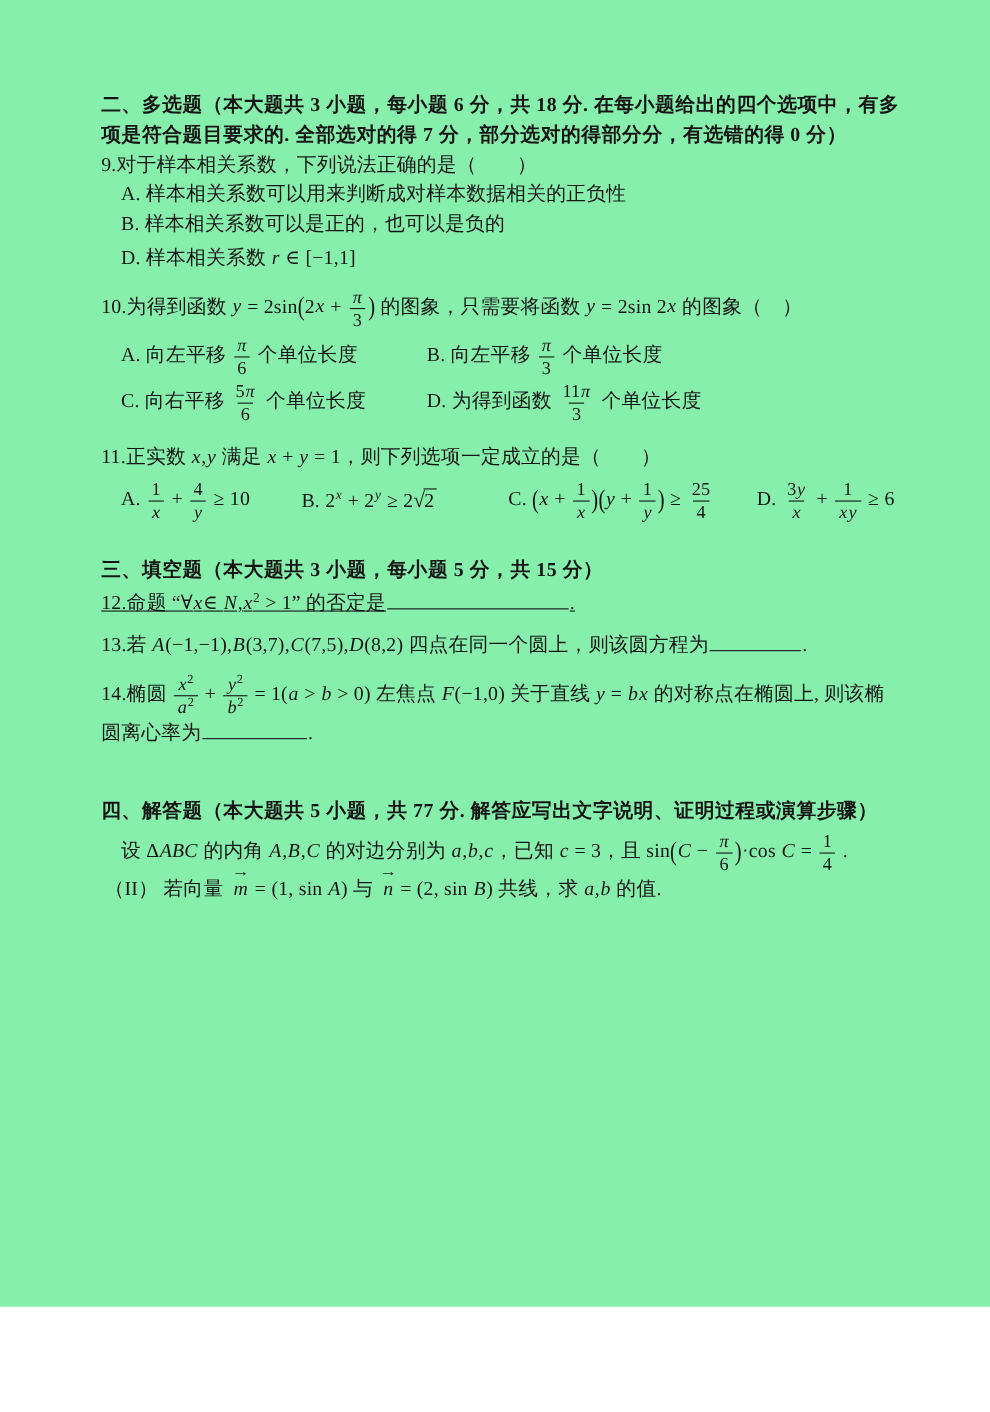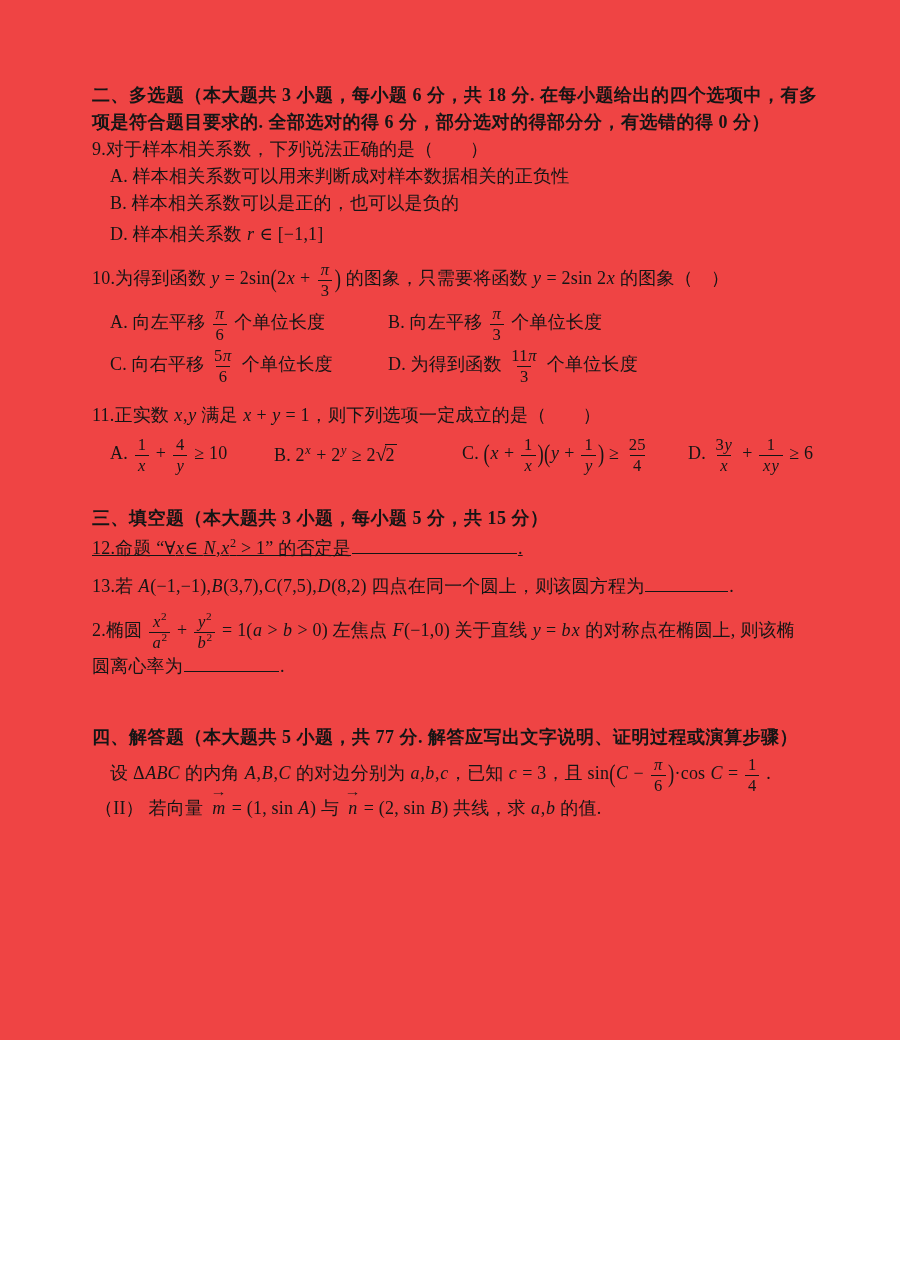--- a/index.html
+++ b/index.html
@@ -2,22 +2,22 @@
 <html><head>
 <meta charset="utf-8">
 <style>
   html,body{margin:0;padding:0;}
   body{
     width:900px;height:1284px;background:#ffffff;color:#151515;
     font-family:"Liberation Serif","DejaVu Serif",serif;
     overflow:hidden;
   }
   .page{
-    box-sizing:border-box;width:900px;height:1040px;
-    padding:82px 48px 0 92px;overflow:hidden;background:#ef4444;
+    box-sizing:border-box;width:900px;height:1188px;
+    padding:82px 48px 0 92px;overflow:hidden;background:#86efac;
   }
   .line{
     white-space:nowrap;line-height:27px;font-size:18px;letter-spacing:.2px;
   }
   .line.bold{font-weight:700;letter-spacing:.5px;}
   .col{display:inline-block;white-space:nowrap;vertical-align:middle;}
   .mvar{font-style:italic;padding:0 .5px;}
   sup.msup{font-size:.68em;line-height:0;vertical-align:super;}
   .frac{
     display:inline-flex;flex-direction:column;align-items:center;
@@ -39,21 +39,21 @@
     font-size:.72em;line-height:1;font-style:normal;
   }
   .bigp{display:inline-block;transform:scaleY(1.3);font-size:1.04em;vertical-align:-1px;}
 </style>
 </head>
 <body style="background: rgb(255, 255, 255); color: rgb(21, 21, 21);">
 
 <div class="page">
   <div>
       <div class="line bold"><span>二、多选题（本大题共 3 小题，每小题 6 分，共 18 分. 在每小题给出的四个选项中，有多</span></div>
-      <div class="line bold"><span>项是符合题目要求的. 全部选对的得 6 分，部分选对的得部分分，有选错的得 0 分）</span></div>
+      <div class="line bold"><span>项是符合题目要求的. 全部选对的得 7 分，部分选对的得部分分，有选错的得 0 分）</span></div>
       <div class="line"><span>9.对于样本相关系数，下列说法正确的是（　　）</span></div>
       <div class="line" style="padding-left: 18px;"><span>A. 样本相关系数可以用来判断成对样本数据相关的正负性</span></div>
       <div class="line" style="padding-left: 18px;"><span>B. 样本相关系数可以是正的，也可以是负的</span></div>
       <div class="line" style="padding-left: 18px; margin-top: 4px;"><span>D. 样本相关系数 </span><span class="mvar">r</span><span> ∈ [−1,1]</span></div>
       <div class="line" style="margin-top: 12px;"><span>10.为得到函数 </span><span class="mvar">y</span><span> = 2sin</span><span class="bigp">(</span><span>2</span><span class="mvar">x</span><span> + </span><span class="frac">
           <span class="num"><span class="mvar">π</span></span>
           <span class="den"><span>3</span></span>
         </span><span class="bigp">)</span><span> 的图象，只需要将函数 </span><span class="mvar">y</span><span> = 2sin 2</span><span class="mvar">x</span><span> 的图象（　）</span></div>
       <div class="line" style="padding-left: 18px; margin-top: 4px;"><span class="col" style="width: 278px;"><span>A. 向左平移 </span><span class="frac">
             <span class="num"><span class="mvar">π</span></span>
@@ -88,21 +88,21 @@
           </span></span><span class="col"><span>D. </span><span class="frac">
             <span class="num"><span>3</span><span class="mvar">y</span></span>
             <span class="den"><span class="mvar">x</span></span>
           </span><span> + </span><span class="frac">
             <span class="num"><span>1</span></span>
             <span class="den"><span class="mvar">x</span><span class="mvar">y</span></span>
           </span><span> ≥ 6</span></span></div>
       <div class="line bold" style="margin-top: 30px;"><span>三、填空题（本大题共 3 小题，每小题 5 分，共 15 分）</span></div>
       <div class="line" style="margin-top: 2px; text-decoration: underline;"><span>12.命题 “∀</span><span class="mvar">x</span><span>∈ </span><span class="mvar">N</span><span>,</span><span class="mvar">x</span><sup class="msup"><span>2</span></sup><span> &gt; 1” 的否定是</span><span class="blank" style="width: 165px;"></span><span>.</span></div>
       <div class="line" style="margin-top: 10px;"><span>13.若 </span><span class="mvar">A</span><span>(−1,−1),</span><span class="mvar">B</span><span>(3,7),</span><span class="mvar">C</span><span>(7,5),</span><span class="mvar">D</span><span>(8,2) 四点在同一个圆上，则该圆方程为</span><span class="blank" style="width: 83px;"></span><span>.</span></div>
-      <div class="line" style="margin-top: 12px;"><span>2.椭圆 </span><span class="frac">
+      <div class="line" style="margin-top: 12px;"><span>14.椭圆 </span><span class="frac">
           <span class="num"><span class="mvar">x</span><sup class="msup"><span>2</span></sup></span>
           <span class="den"><span class="mvar">a</span><sup class="msup"><span>2</span></sup></span>
         </span><span> + </span><span class="frac">
           <span class="num"><span class="mvar">y</span><sup class="msup"><span>2</span></sup></span>
           <span class="den"><span class="mvar">b</span><sup class="msup"><span>2</span></sup></span>
         </span><span> = 1(</span><span class="mvar">a</span><span> &gt; </span><span class="mvar">b</span><span> &gt; 0) 左焦点 </span><span class="mvar">F</span><span>(−1,0) 关于直线 </span><span class="mvar">y</span><span> = </span><span class="mvar">b</span><span class="mvar">x</span><span> 的对称点在椭圆上, 则该椭</span></div>
       <div class="line"><span>圆离心率为</span><span class="blank" style="width: 95px;"></span><span>.</span></div>
       <div class="line bold" style="margin-top: 44px;"><span>四、解答题（本大题共 5 小题，共 77 分. 解答应写出文字说明、证明过程或演算步骤）</span></div>
       <div class="line" style="padding-left: 18px; margin-top: 4px;"><span>设 Δ</span><span class="mvar">ABC</span><span> 的内角 </span><span class="mvar">A</span><span>,</span><span class="mvar">B</span><span>,</span><span class="mvar">C</span><span> 的对边分别为 </span><span class="mvar">a</span><span>,</span><span class="mvar">b</span><span>,</span><span class="mvar">c</span><span>，已知 </span><span class="mvar">c</span><span> = 3，且 sin</span><span class="bigp">(</span><span class="mvar">C</span><span> − </span><span class="frac">
           <span class="num"><span class="mvar">π</span></span>

